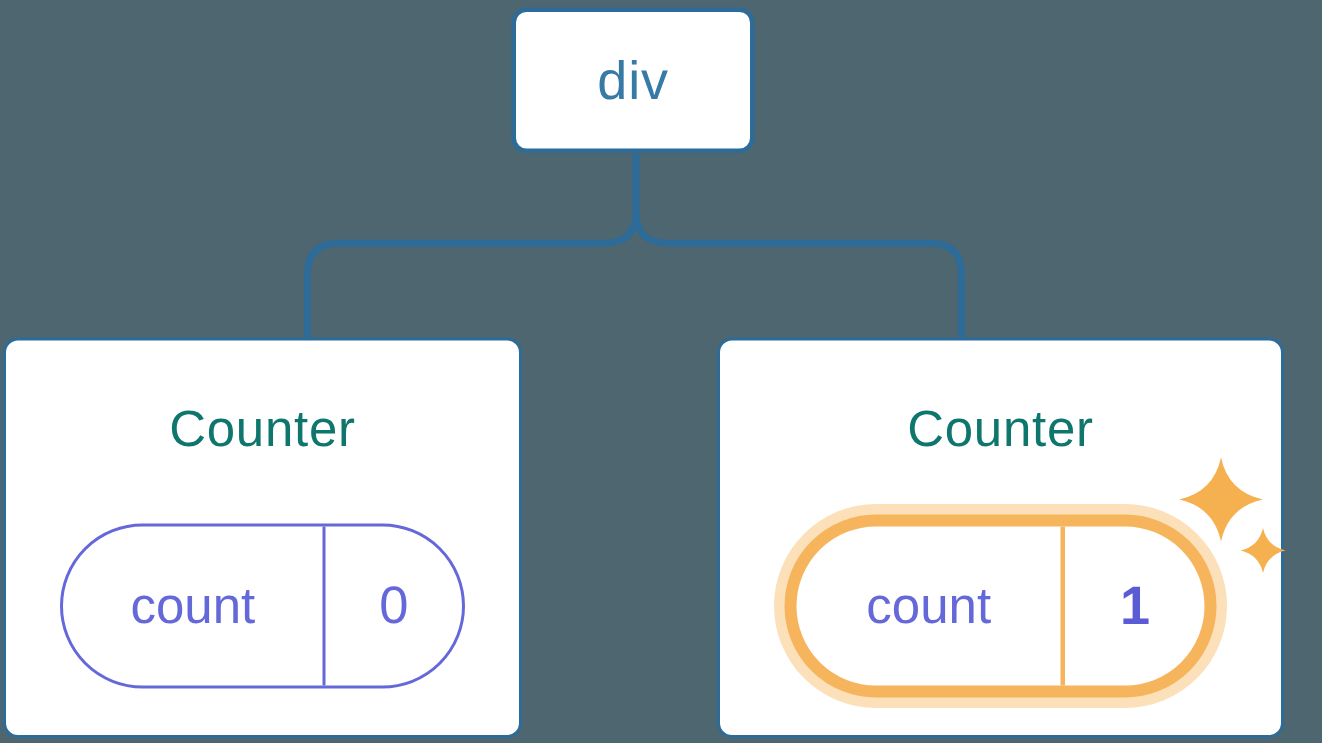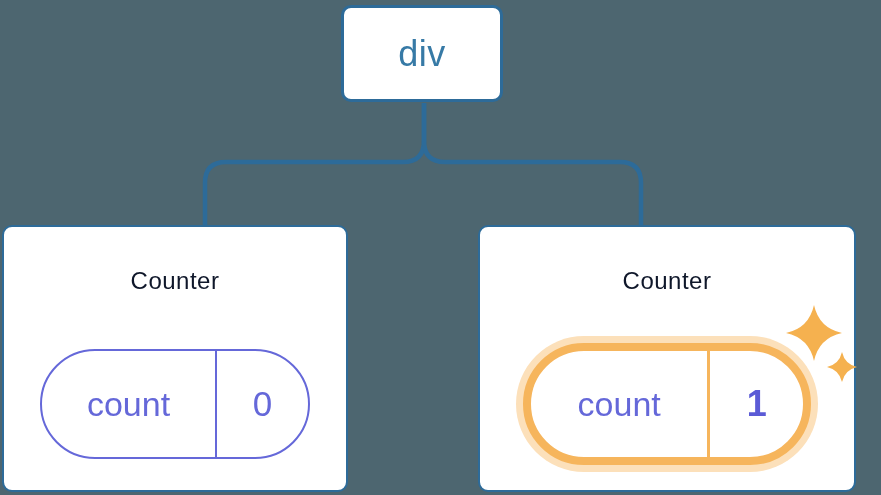--- a/index.html
+++ b/index.html
@@ -34,21 +34,21 @@
   
   .card{
     position:absolute;top:225px;height:267px;
     background:#ffffff;border:2px solid #2d6b99;border-radius:10px;
     box-sizing:border-box;
   }
   .card-left{left:2px;width:346px;}
   .card-right{left:478px;width:378px;}
   .card-title{
     position:absolute;top:40px;left:0;width:100%;text-align:center;
-    color:#0f172a;font-size:24px;font-weight:500;letter-spacing:0.5px;
+    color:#0f766e;font-size:34px;font-weight:500;letter-spacing:0.5px;
   }
 
   
   .pill{
     position:absolute;top:122px;left:50%;transform:translateX(-50%);
     width:270px;height:110px;box-sizing:border-box;
     border:2px solid #6568d9;border-radius:55px;
     display:flex;align-items:stretch;background:#ffffff;
   }
   .pill .key-cell{

